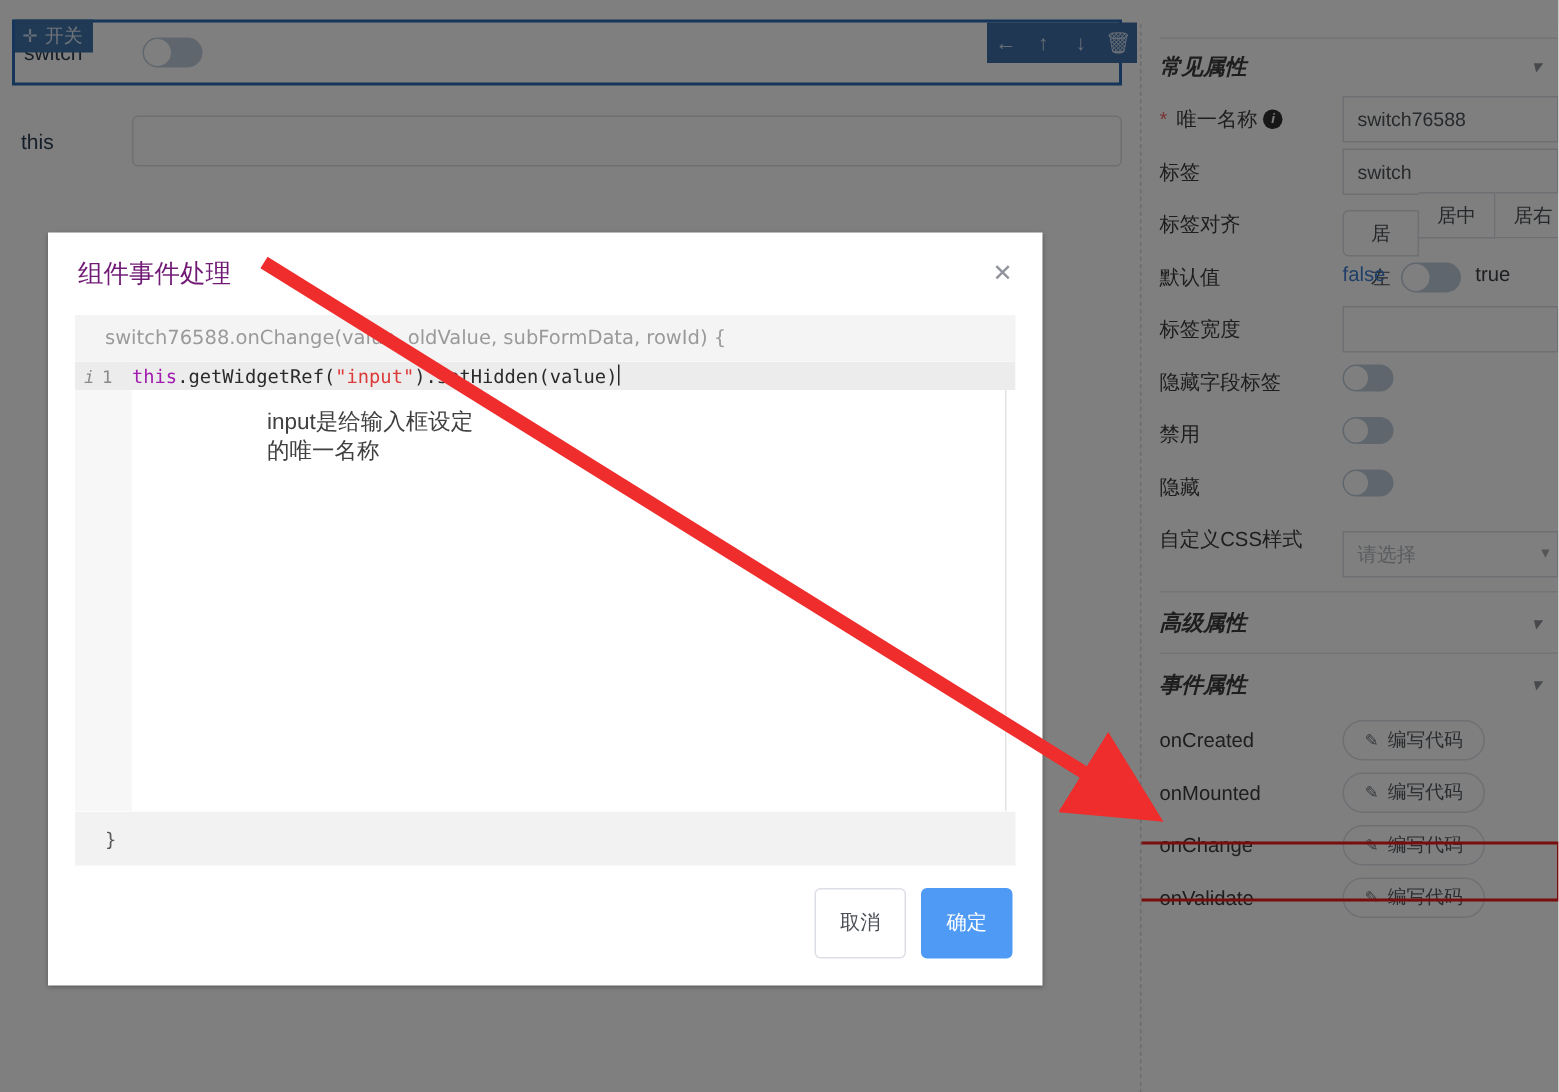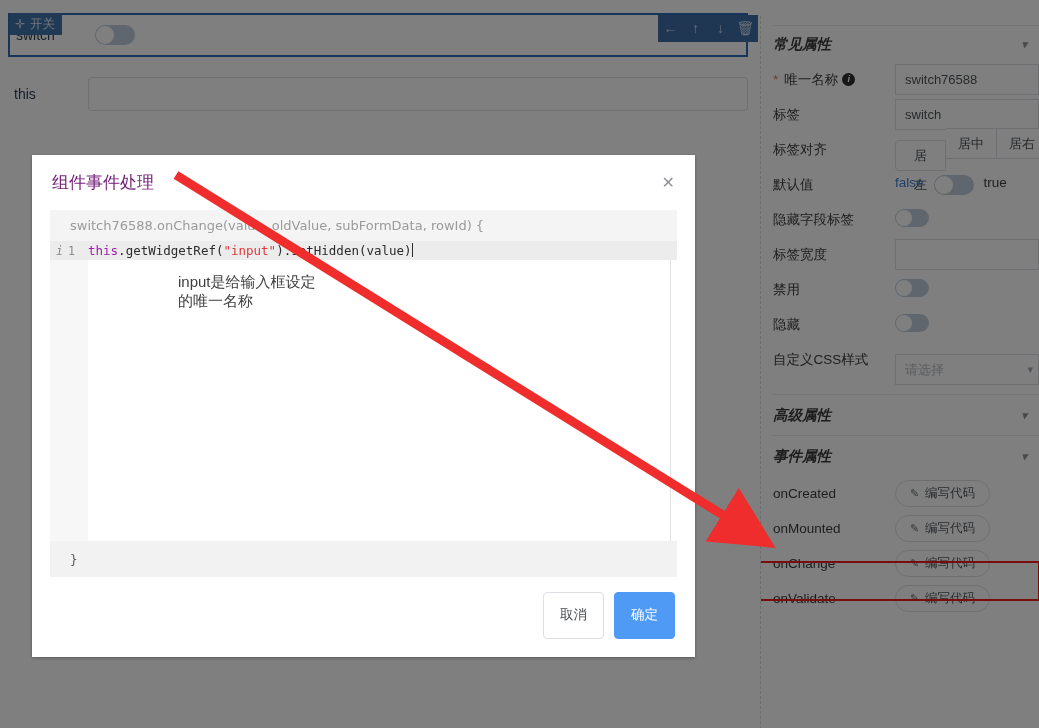--- a/index.html
+++ b/index.html
@@ -457,30 +457,30 @@
       <div class="prop-row">
         <div class="prop-label">默认值</div>
         <div class="prop-ctl bool-ctl">
           <span class="lbl-off">false</span>
           <span class="el-switch"></span>
           <span class="lbl-on">true</span>
         </div>
       </div>
 
       <div class="prop-row">
+        <div class="prop-label">标签宽度</div>
+        <div class="prop-ctl">
+          <div class="p-input"></div>
+        </div>
+      </div>
+
+      <div class="prop-row">
         <div class="prop-label">隐藏字段标签</div>
         <div class="prop-ctl">
           <span class="el-switch sm"></span>
-        </div>
-      </div>
-
-      <div class="prop-row">
-        <div class="prop-label">标签宽度</div>
-        <div class="prop-ctl">
-          <div class="p-input"></div>
         </div>
       </div>
 
       <div class="prop-row">
         <div class="prop-label">禁用</div>
         <div class="prop-ctl">
           <span class="el-switch sm"></span>
         </div>
       </div>
 

